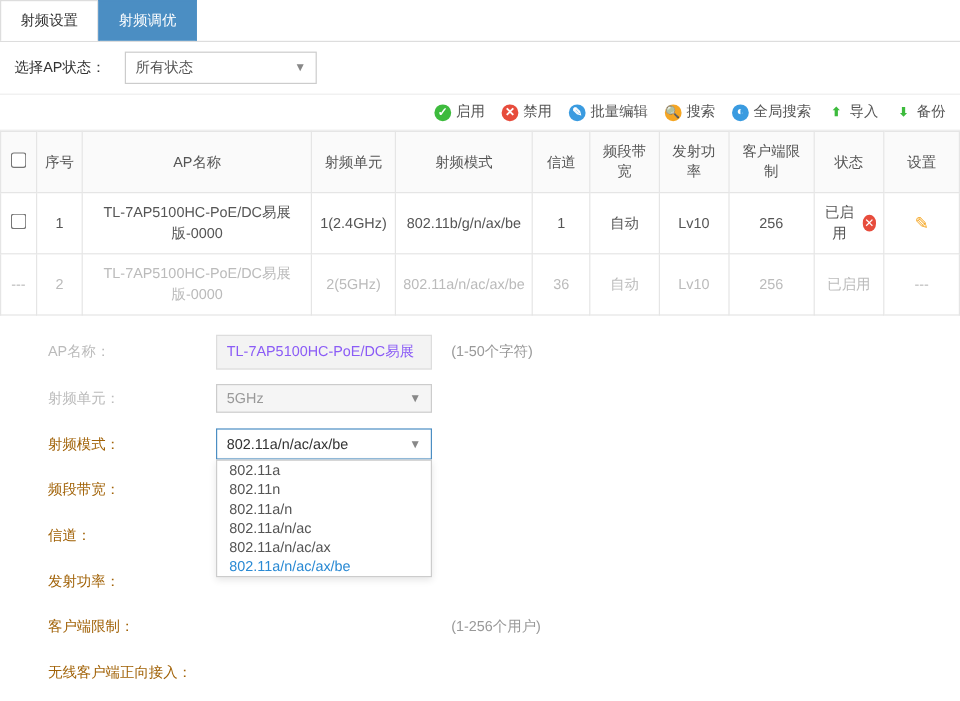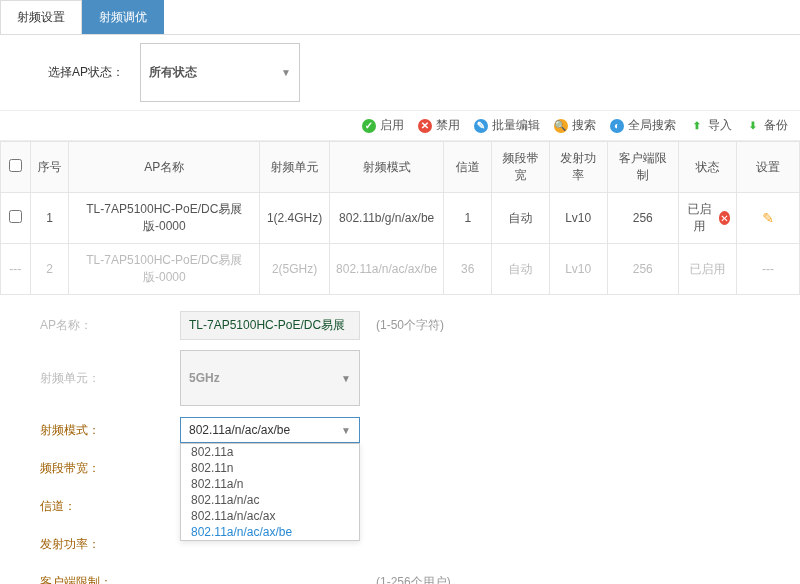--- a/index.html
+++ b/index.html
@@ -1,22 +1,22 @@
 <!DOCTYPE html>
 <html><head>
 <meta charset="utf-8">
 <style>
 * { box-sizing: border-box; margin: 0; padding: 0; }
 body { font-family: "Microsoft YaHei", Arial, sans-serif; font-size: 12px; color: #333; background: #fff; width: 800px; }
 .tabs { display: flex; border-bottom: 1px solid #ddd; align-items: center; }
 .tab { padding: 8px 16px; border: 1px solid #ddd; border-bottom: none; background: #fff; color: #333; cursor: pointer; }
 .tab.active { background: #4b8ec3; color: #fff; border-color: #4b8ec3; }
 .filter-row { display: flex; align-items: center; padding: 8px 12px; gap: 16px; }
-.filter-label { color: #333; margin-left: 36px; }
-.select-box { border: 1px solid #ccc; background: #fff; padding: 20px 8px; min-width: 160px; display: flex; justify-content: space-between; align-items: center; color: #555; font-weight: bold; }
+.filter-label { color: #333; }
+.select-box { border: 1px solid #ccc; background: #fff; padding: 4px 8px; min-width: 160px; display: flex; justify-content: space-between; align-items: center; color: #555; }
 .select-box.disabled { background: #f5f5f5; color: #999; }
 .dropdown-arrow { font-size: 10px; color: #888; }
 .toolbar { display: flex; justify-content: flex-end; gap: 14px; padding: 6px 12px; border-top: 1px solid #eee; border-bottom: 1px solid #eee; font-size: 12px; }
 .tool-item { display: inline-flex; align-items: center; gap: 4px; cursor: pointer; color: #555; }
 .tool-icon { width: 14px; height: 14px; border-radius: 50%; display: inline-flex; align-items: center; justify-content: center; color: #fff; font-size: 10px; font-weight: bold; }
 .icon-enable { background: #3dbb3d; }
 .icon-disable { background: #e74c3c; }
 .icon-batch { background: #3a9be0; }
 .icon-search { background: #f5a623; }
 .icon-global { background: #3a9be0; }
@@ -28,21 +28,21 @@
 .row-disabled td { color: #bbb; }
 .checkbox { width: 13px; height: 13px; }
 .status-badge { display: inline-flex; align-items: center; gap: 4px; }
 .red-x { width: 14px; height: 14px; border-radius: 50%; background: #e74c3c; color: #fff; display: inline-flex; align-items: center; justify-content: center; font-size: 10px; }
 .pencil { color: #f5a623; font-size: 14px; }
 .form-area { padding: 16px 40px; }
 .form-row { display: flex; align-items: center; margin-bottom: 10px; min-height: 28px; }
 .form-label { width: 140px; color: #a16207; }
 .form-label.disabled { color: #bbb; }
 .form-input { width: 180px; border: 1px solid #ccc; padding: 5px 8px; color: #555; background: #fff; }
-.form-input.disabled { background: #f3f3f3; color: #14532d; border-color: #ddd; }
+.form-input.disabled { background: #f3f3f3; color: #8b5cf6; border-color: #ddd; }
 .form-hint { margin-left: 16px; color: #999; }
 .select-wrap { position: relative; width: 180px; }
 .select-display { width: 180px; border: 1px solid #ccc; padding: 5px 8px; background: #fff; display: flex; justify-content: space-between; align-items: center; }
 .select-display.open { border-color: #4b8ec3; }
 .dropdown-panel { position: absolute; top: 100%; left: 0; width: 180px; border: 1px solid #ccc; background: #fff; z-index: 10; box-shadow: 0 2px 6px rgba(0,0,0,0.1); }
 .dropdown-option { padding: 1px 10px; cursor: pointer; color: #555; }
 .dropdown-option.selected { color: #2a8ad4; }
 .watermark { position: absolute; top: 290px; left: 440px; font-size: 36px; color: rgba(120,120,120,0.35); font-family: Arial; letter-spacing: 1px; pointer-events: none; }
 .container { position: relative; }
 </style>

